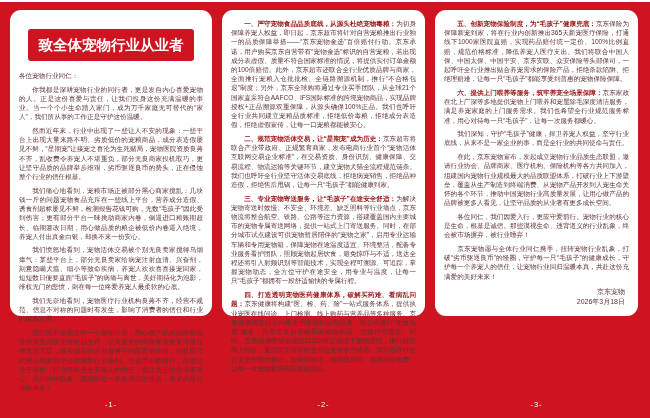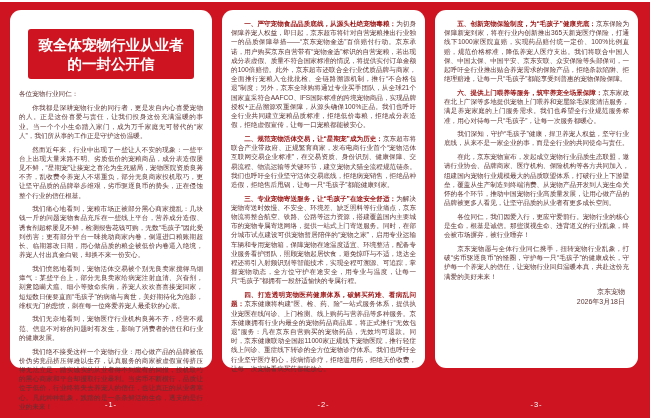--- a/index.html
+++ b/index.html
@@ -3,21 +3,21 @@
 <meta charset="utf-8">
 <style>
   html,body{margin:0;padding:0;}
   body{
     width:650px;height:418px;position:relative;overflow:hidden;
     background:#cd1420;
     font-family:"Liberation Sans","DejaVu Sans",sans-serif;
   }
   .topline{position:absolute;top:0;left:0;width:650px;height:2px;background:#ffffff;}
   .card{
-    position:absolute;top:10px;height:358px;width:203px;
+    position:absolute;top:10px;height:306px;width:203px;
     background:#ffffff;border-radius:11px;box-sizing:border-box;
     padding:9px 9px 6px 9px;
   }
   #card1{left:10px;width:202px;}
   #card2{left:222px;}
   #card3{left:435px;}
   .titlebox{
     background:#cd1420;color:#ffffff;border-radius:3px;
     margin:10px 9px 10px 9px;padding:7px 2px 6px 2px;
     text-align:center;font-weight:bold;font-size:14.5px;line-height:18.5px;
@@ -38,21 +38,20 @@
   #pn3{left:435px;}
 </style>
 </head>
 <body>
 
 <div class="topline"></div>
 
 <div class="card" id="card1">
   <div class="titlebox">
     <span>致全体宠物行业从业者</span><br>
-    <span>的一封公开信</span>
   </div>
   <p class="t salut">各位宠物行业同仁：</p>
   <p class="t">你我都是深耕宠物行业的同行者，更是发自内心喜爱宠物的人。正是这份喜爱与责任，让我们投身这份充满温暖的事业。当一个个小生命踏入家门，成为万千家庭无可替代的“家人”，我们所从事的工作正是守护这份温暖。</p>
   <p class="t">然而近年来，行业中出现了一些让人不安的现象：一些平台上出现大量来路不明、劣质低价的宠粮商品，成分表造假屡见不鲜，“星期宠”让接宠之喜沦为生死赌局，宠物医院资质良莠不齐，乱收费令养宠人不堪重负，部分无良商家投机取巧，更让坚守品质的品牌举步维艰，劣币驱逐良币的势头，正在侵蚀整个行业的信任根基。</p>
   <p class="t">我们痛心地看到，宠粮市场正被部分黑心商家搅乱：几块钱一斤的问题宠物食品充斥在一些线上平台，营养成分造假、诱食剂超标屡见不鲜，检测报告花钱可购，无数“毛孩子”因此受到伤害；更有部分平台一味挑动商家内卷，倒逼进口粮账期超长、临期篡改日期，用心做品质的粮企被低价内卷逼入绝境，养宠人付出真金白银，却换不来一份安心。</p>
   <p class="t">我们愤怒地看到，宠物活体交易被个别无良卖家搅得乌烟瘴气：某些平台上，部分无良卖家给病宠注射血清、兴奋剂，刻意隐瞒犬瘟、细小等致命疾病，养宠人欢欢喜喜接宠回家，短短数日便要直面“毛孩子”的病痛与离世，美好期待化为泡影，维权无门的悲愤，刺在每一位疼爱养宠人最柔软的心底。</p>
   <p class="t">我们无奈地看到，宠物医疗行业机构良莠不齐，经营不规范、信息不对称的问题时有发生，影响了消费者的信任和行业的健康发展。</p>
   <p class="t">我们绝不接受这样一个宠物行业：用心做产品的品牌被低价伪劣竞品挤压得难以生存，认真服务的商家被虚假宣传挤压得无法立足，踏实诚实的从业者得不到应有的回报，投机取巧的黑心商家和平台却攫取行业暴利。当劣币不断横行，品质让位于低价，行业终将失去养宠人的信任，也让真正的从业者寒心。凡此种种乱象，践踏的是一条条鲜活的生命，透支的是行业的未来！</p>
 </div>
 

